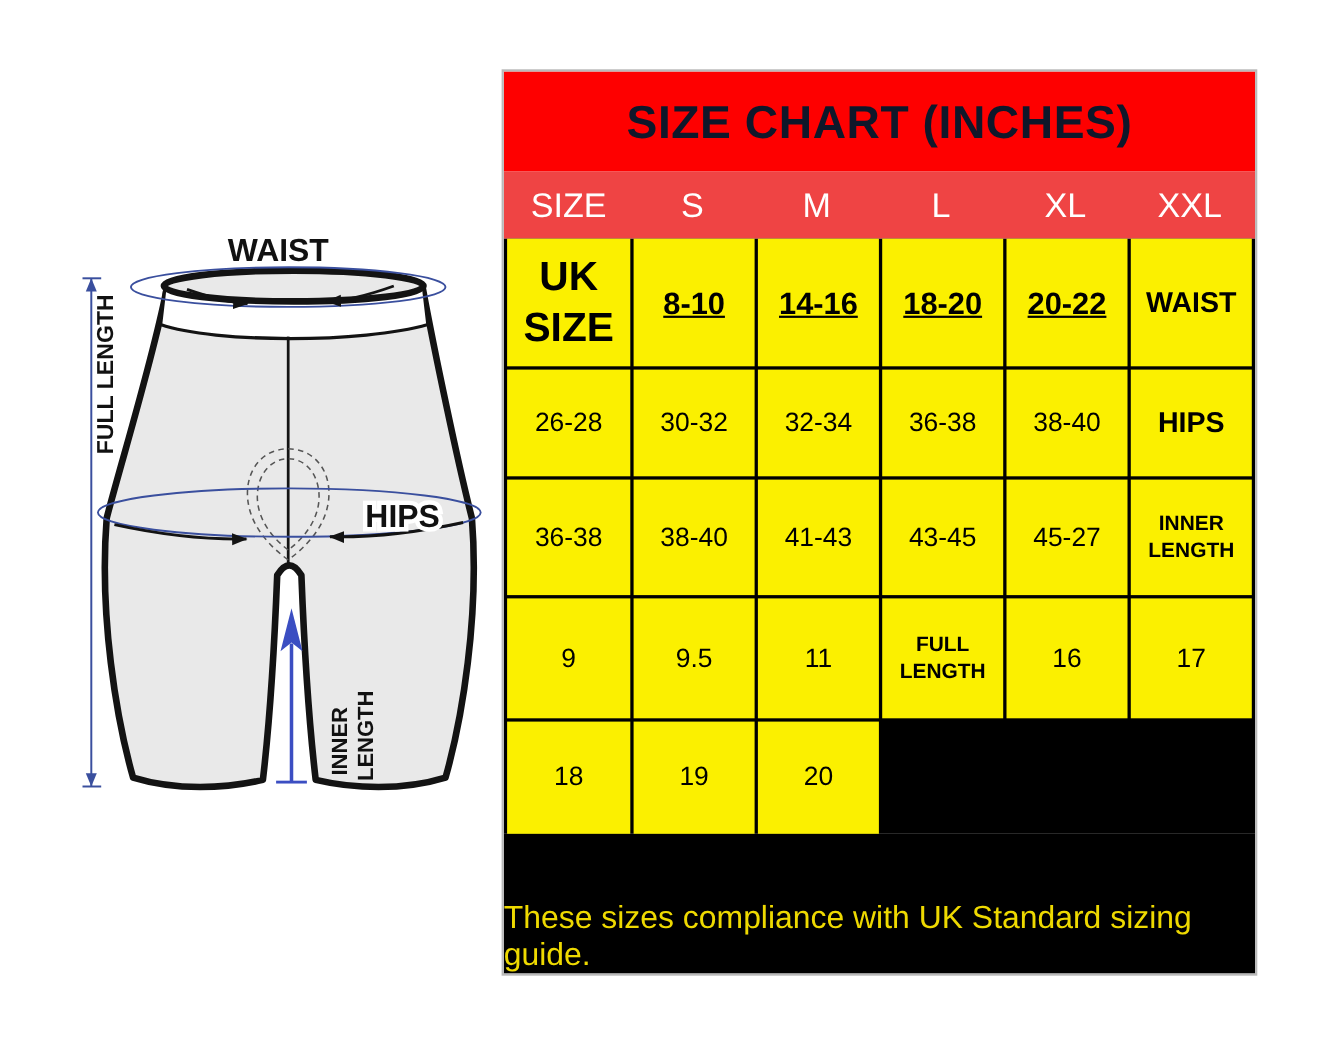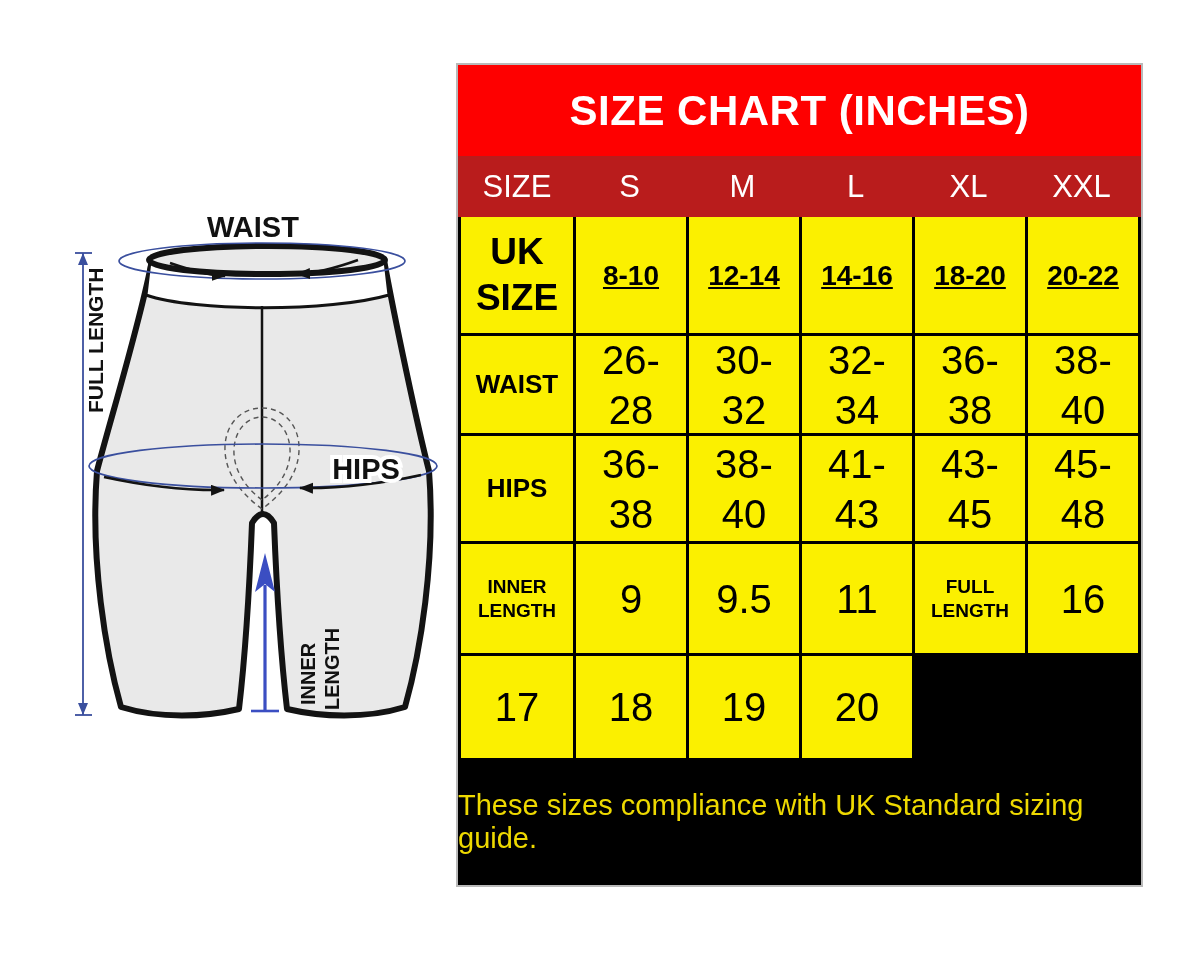--- a/index.html
+++ b/index.html
@@ -3,38 +3,38 @@
 <meta charset="utf-8">
 <style>
   html,body{margin:0;padding:0;background:#fff;}
   .canvas{
     position:relative;width:1200px;height:960px;background:#ffffff;overflow:hidden;
     font-family:"Liberation Sans", sans-serif;
   }
   
   .size-table{position:absolute;left:458px;top:65px;width:683px;outline:2px solid #b9b9b9;}
   .title-bar{height:91px;background:#fe0000;display:flex;align-items:center;justify-content:center;}
-  .title-text{color:#ffffff;font-size:42px;font-weight:bold;letter-spacing:.5px;}
-  .cols-row{height:61px;background:#b91c1c;display:grid;grid-template-columns:112px repeat(5,1fr);padding:0 3px;}
+  .title-text{color:#0f172a;font-size:42px;font-weight:bold;letter-spacing:.5px;}
+  .cols-row{height:61px;background:#ef4444;display:grid;grid-template-columns:112px repeat(5,1fr);padding:0 3px;}
   .col-h{color:#fff;font-size:31px;font-weight:400;display:flex;align-items:center;justify-content:center;}
   .rows{
     background:#000;display:grid;gap:3px;padding:0 3px;
     grid-template-columns:112px repeat(5,1fr);
     grid-template-rows:116px 97px 105px 109px 102px;
   }
   .cell{
     background:#fbf000;color:#000;display:flex;align-items:center;justify-content:center;
     text-align:center;line-height:1.25;padding:0 8px;
   }
   .lbl-lg{font-size:37px;font-weight:bold;}
   .lbl-md{font-size:26px;font-weight:bold;}
   .lbl-sm{font-size:19px;font-weight:bold;}
   .val-b{font-size:28px;font-weight:bold;text-decoration:underline;}
-  .val{font-size:40px;}
-  .footer{height:127px;background:#000;display:flex;align-items:center;justify-content:center;}
+  .val{font-size:24px;}
+  .footer{height:127px;background:#000;display:flex;align-items:flex-end;justify-content:center;}
   .footer-text{color:#eed900;font-size:29px;}
   
   .diagram{position:absolute;left:0;top:0;}
   .diagram text{font-family:"Liberation Sans", sans-serif;}
   .halo{paint-order:stroke;stroke:#ffffff;stroke-width:8px;}
 </style>
 </head>
 <body>
 
 <div class="canvas">
@@ -104,38 +104,37 @@
       <div class="col-h">M</div>
       <div class="col-h">L</div>
       <div class="col-h">XL</div>
       <div class="col-h">XXL</div>
     </div>
 
     <div class="rows">
 
       <div class="cell lbl-lg">UK SIZE</div>
       <div class="cell val-b">8-10</div>
-      <div class="cell val-b">12-14</div>
       <div class="cell val-b">14-16</div>
       <div class="cell val-b">18-20</div>
       <div class="cell val-b">20-22</div>
 
       <div class="cell lbl-md">WAIST</div>
       <div class="cell val">26-28</div>
       <div class="cell val">30-32</div>
       <div class="cell val">32-34</div>
       <div class="cell val">36-38</div>
       <div class="cell val">38-40</div>
 
       <div class="cell lbl-md">HIPS</div>
       <div class="cell val">36-38</div>
       <div class="cell val">38-40</div>
       <div class="cell val">41-43</div>
       <div class="cell val">43-45</div>
-      <div class="cell val">45-48</div>
+      <div class="cell val">45-27</div>
 
       <div class="cell lbl-sm">INNER LENGTH</div>
       <div class="cell val">9</div>
       <div class="cell val">9.5</div>
       <div class="cell val">11</div>
 
       <div class="cell lbl-sm">FULL LENGTH</div>
       <div class="cell val">16</div>
       <div class="cell val">17</div>
       <div class="cell val">18</div>

